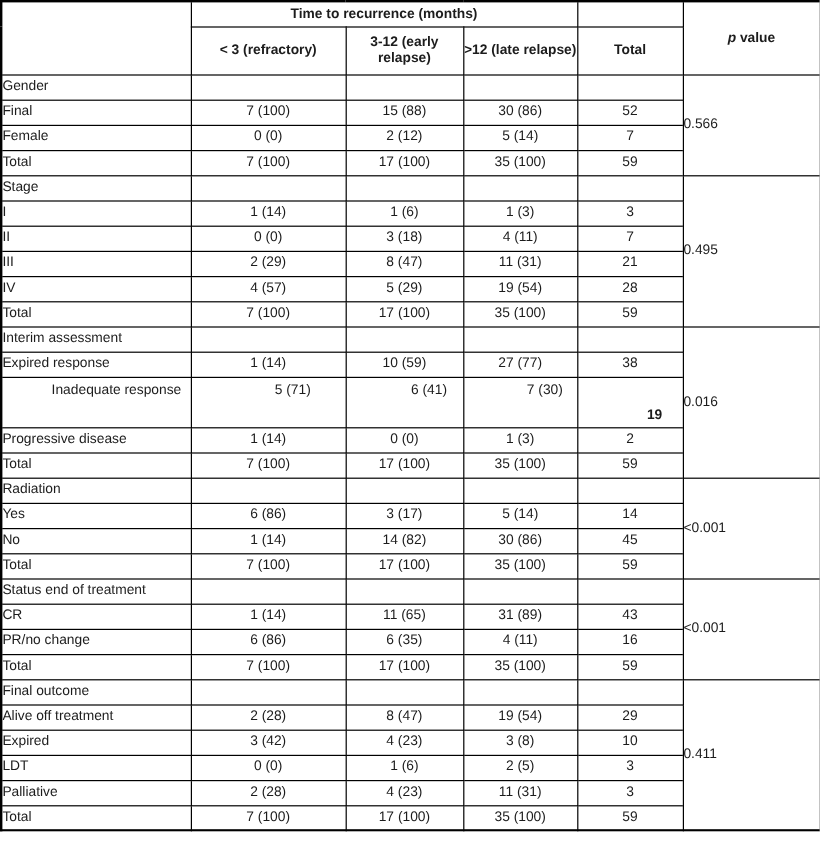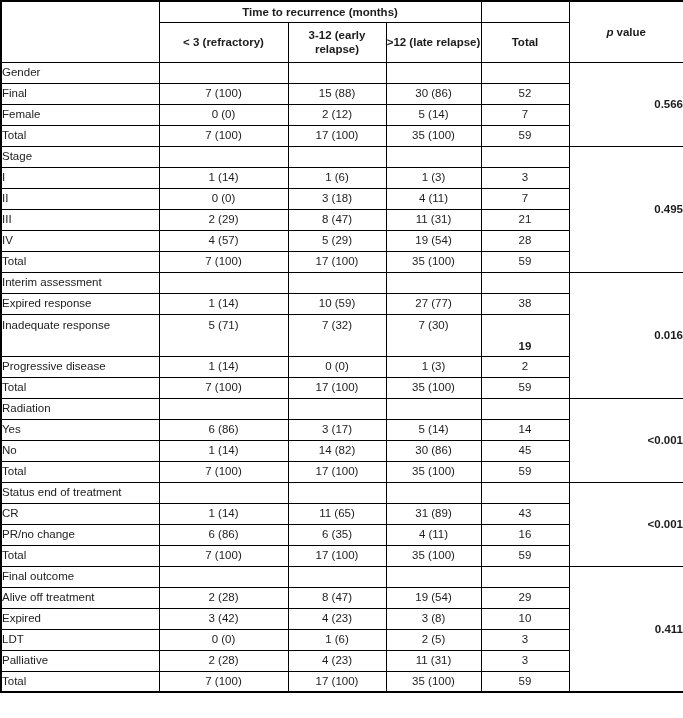--- a/index.html
+++ b/index.html
@@ -38,30 +38,30 @@
     padding-left: 8px;
     padding-right: 4px;
     margin-top: 28px;
   }
   td.sub-label { padding-left: 17px; }
   td.value-cell {
     text-align: center;
     vertical-align: middle;
   }
   td.p-cell {
-    text-align: right;
+    text-align: left;
     vertical-align: middle;
     padding-bottom: 22px; 
     font-size: 11.5px;
-    font-weight: bold;
   }
   tr.tall-row td.label-cell,
   tr.tall-row td.value-cell {
     vertical-align: top;
     line-height: 21px;
+    padding-left: 41px;
   }
   tr.tall-row td.total-bottom {
     vertical-align: bottom;
     line-height: 20px;
     font-weight: bold;
   }
   .p-italic { font-style: italic; }
   .p-rest { margin-left: 3px; }
 </style>
 </head>
@@ -174,21 +174,21 @@
       <tr class="body-row">
         <td class="label-cell sub-label">Expired response</td>
         <td class="value-cell">1 (14)</td>
         <td class="value-cell">10 (59)</td>
         <td class="value-cell">27 (77)</td>
         <td class="value-cell">38</td>
       </tr>
       <tr class="tall-row">
         <td class="label-cell sub-label">Inadequate response</td>
         <td class="value-cell">5 (71)</td>
-        <td class="value-cell">7 (32)</td>
+        <td class="value-cell">6 (41)</td>
         <td class="value-cell">7 (30)</td>
         <td class="value-cell total-bottom">19</td>
       </tr>
       <tr class="body-row">
         <td class="label-cell sub-label">Progressive disease</td>
         <td class="value-cell">1 (14)</td>
         <td class="value-cell">0 (0)</td>
         <td class="value-cell">1 (3)</td>
         <td class="value-cell">2</td>
       </tr>

